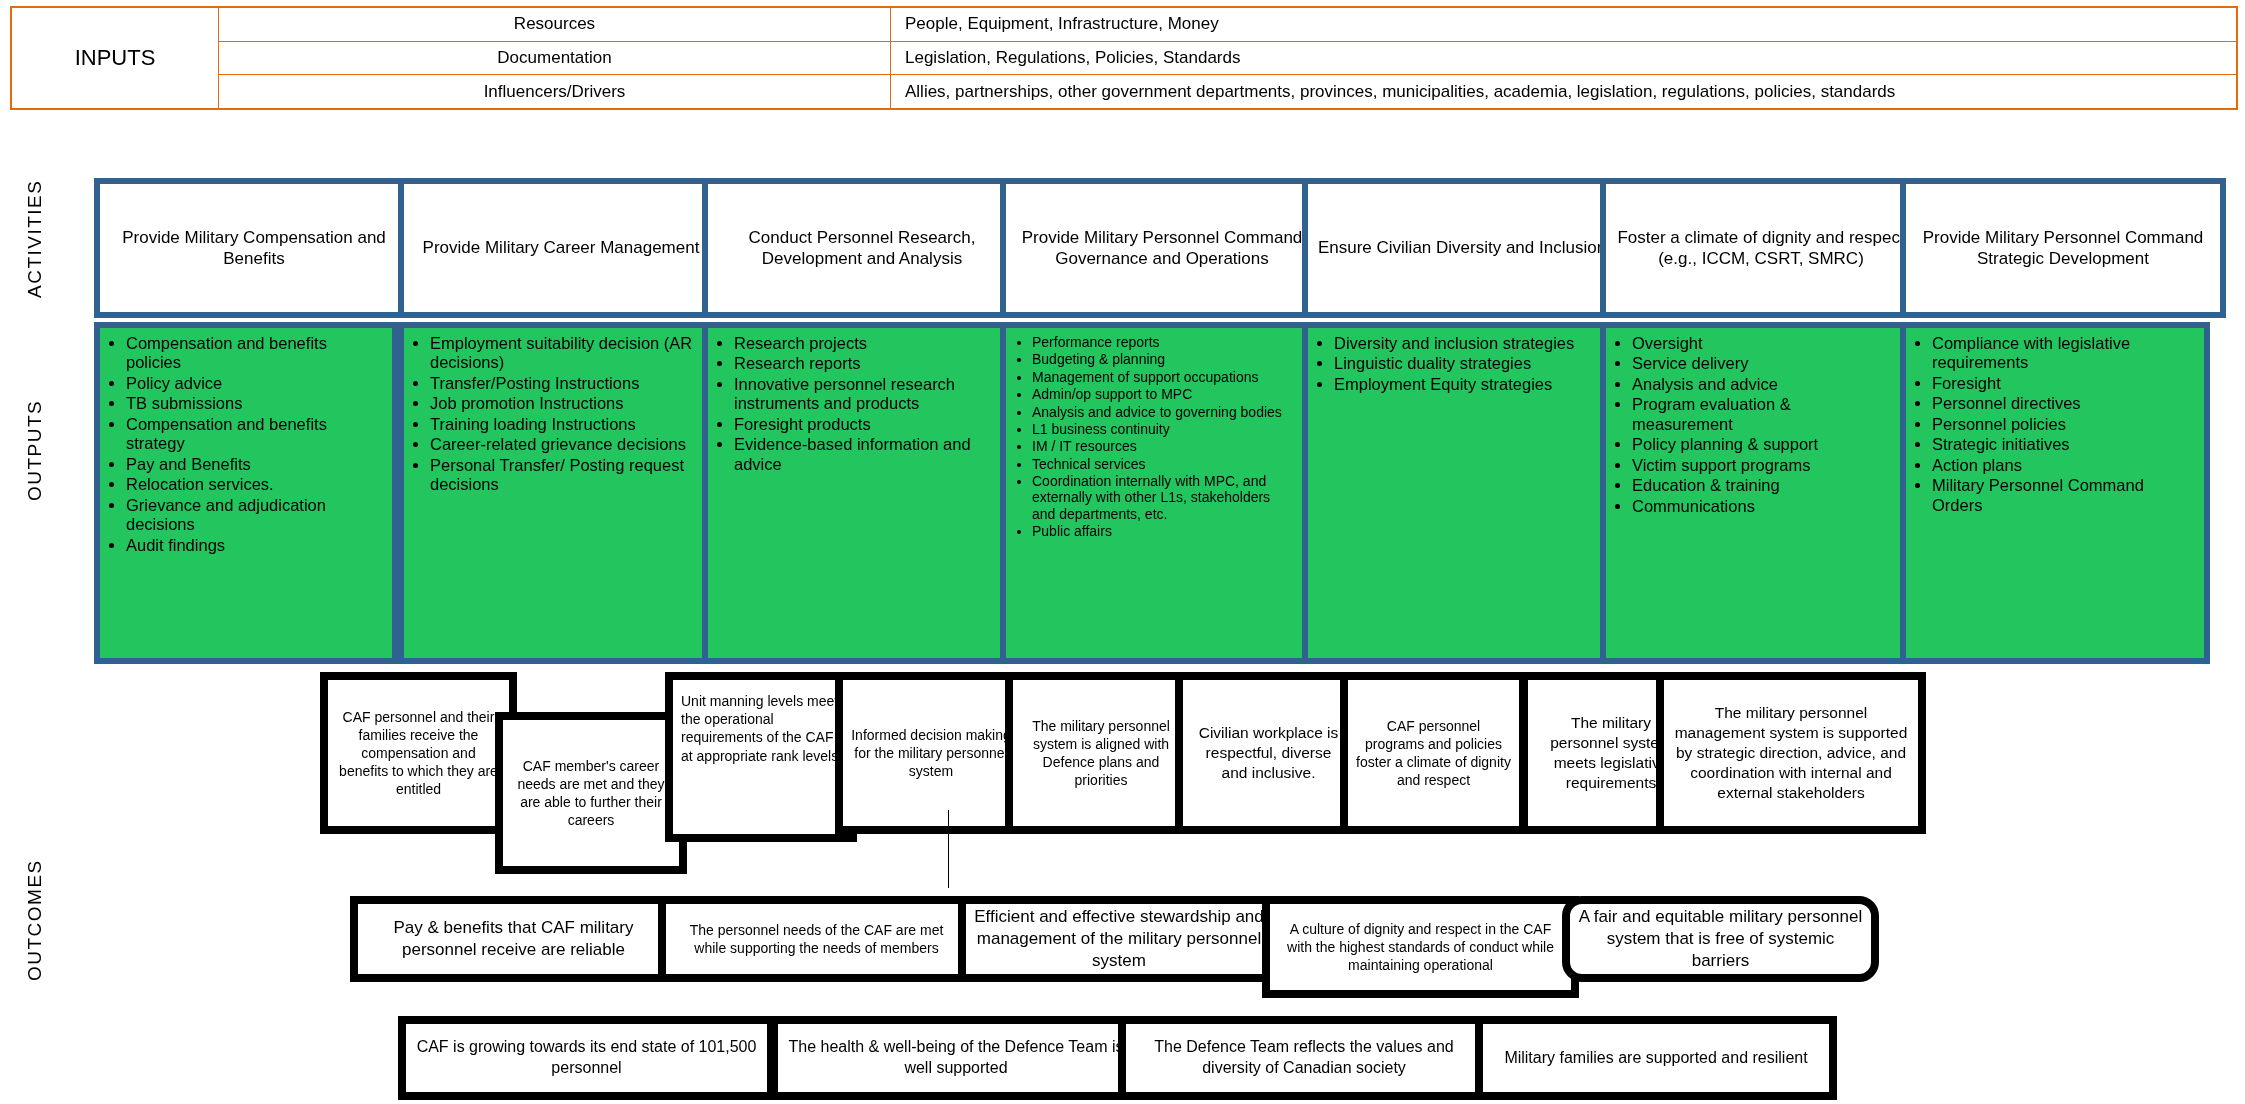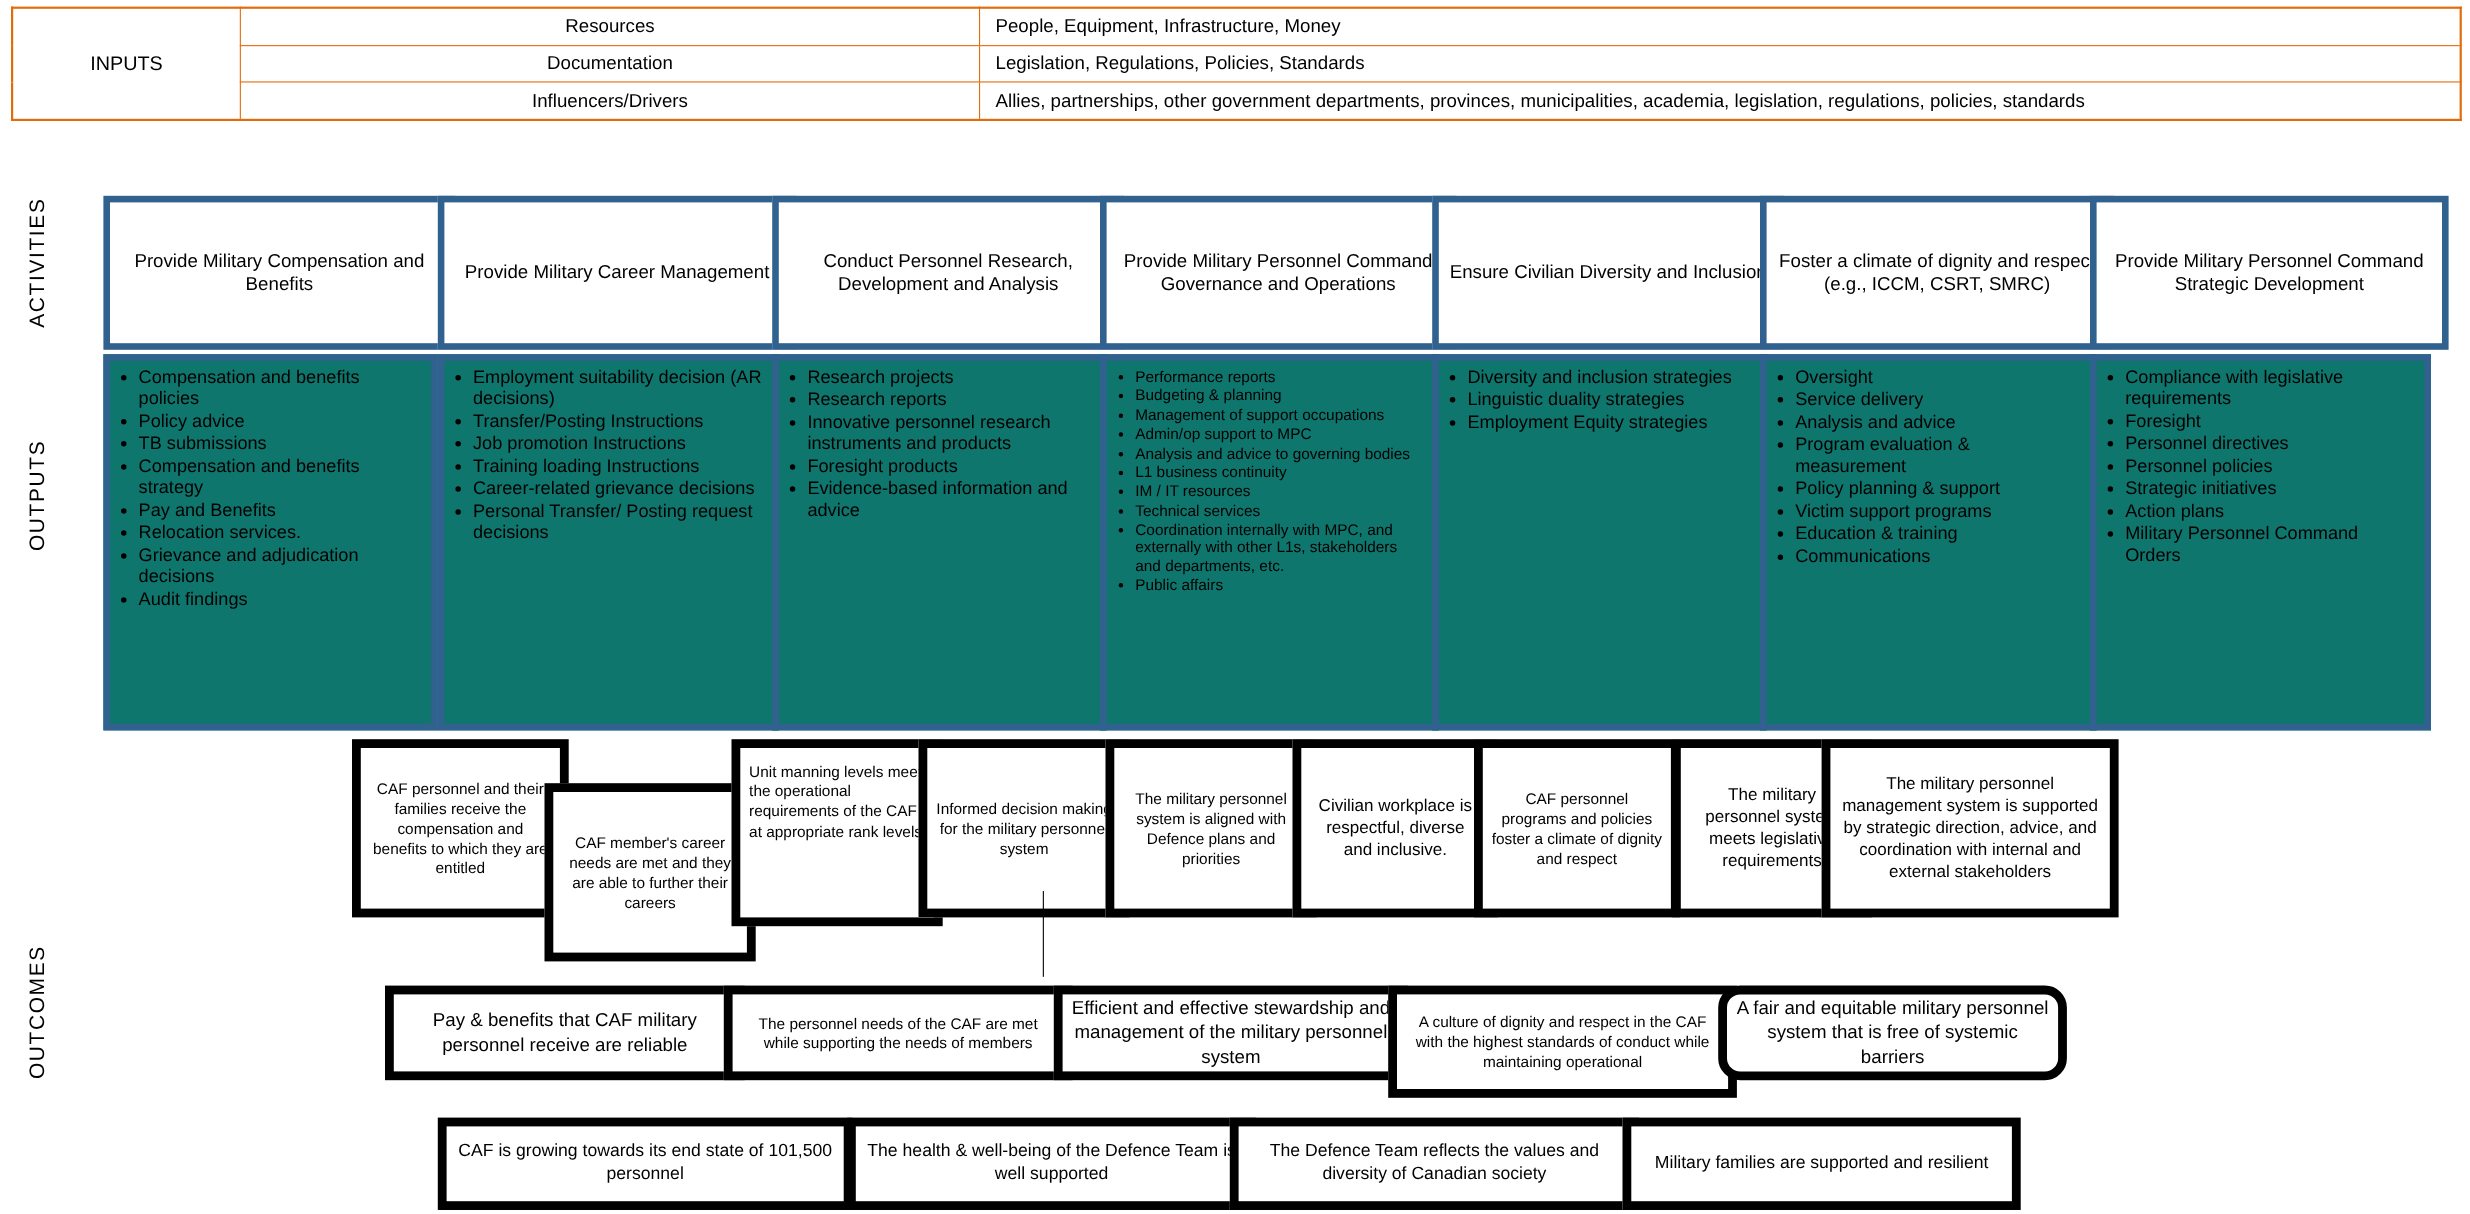--- a/index.html
+++ b/index.html
@@ -6,32 +6,32 @@
   body{width:2245px;height:1104px;position:relative;
        font-family:"Liberation Sans","DejaVu Sans",sans-serif;color:#000;}
   .vlabel{position:absolute;writing-mode:vertical-rl;transform:rotate(180deg);
           letter-spacing:1.5px;font-size:19px;color:#000;text-align:center;
           display:flex;align-items:center;justify-content:center;}
 
   
   #inputs-table{position:absolute;left:10px;top:6px;width:2228px;height:104px;
                 border:2px solid #E36C0A;border-collapse:collapse;}
   #inputs-table td{border:1px solid #E36C0A;font-size:17px;padding:4px 8px;vertical-align:middle;}
-  #inputs-table td.lbl{width:190px;text-align:center;font-size:18px;}
+  #inputs-table td.lbl{width:190px;text-align:center;font-size:22px;}
   #inputs-table td.mid{width:655px;text-align:center;}
   #inputs-table td.val{text-align:left;padding-left:14px;}
 
   
   .act-box{position:absolute;border:6px solid #31628F;background:#fff;
            display:flex;align-items:center;justify-content:center;
            text-align:center;font-size:17px;line-height:1.25;padding:4px 8px;top:178px;height:120px;}
   .act-inner{display:block;}
 
   
-  .out-box{position:absolute;border:6px solid #31628F;background:#0f766e;top:322px;height:330px;overflow:hidden;}
+  .out-box{position:absolute;border:6px solid #31628F;background:#22c55e;top:322px;height:330px;overflow:hidden;}
   .out-box ul{margin:6px 0 0 0;padding:0 6px 0 26px;list-style:disc outside;}
   .out-box li{font-size:16.5px;line-height:1.18;margin-bottom:1px;}
   .out-box.small li{font-size:14px;line-height:1.17;}
 
   
   .oc{position:absolute;border:8px solid #000;background:#fff;
       display:flex;align-items:center;justify-content:center;padding:4px 8px;
       text-align:center;line-height:1.3;}
   .oc.r1{top:672px;height:138px;font-size:14px;}
   .oc.r1.bigger{font-size:15.5px;}

